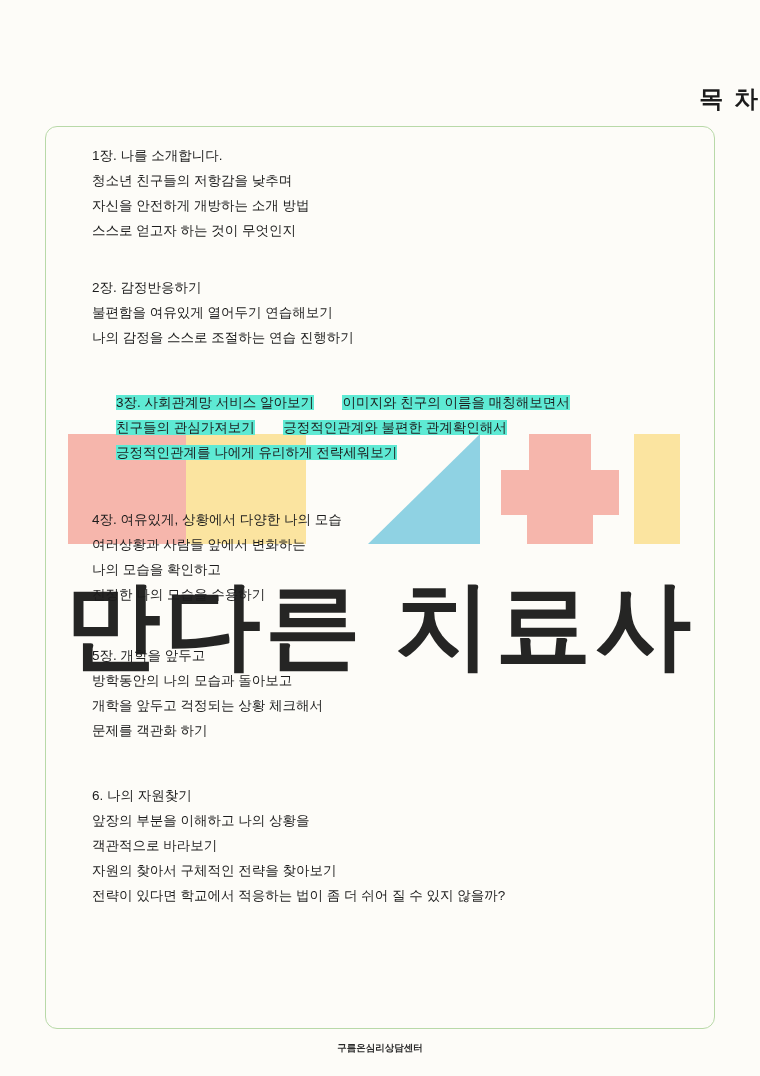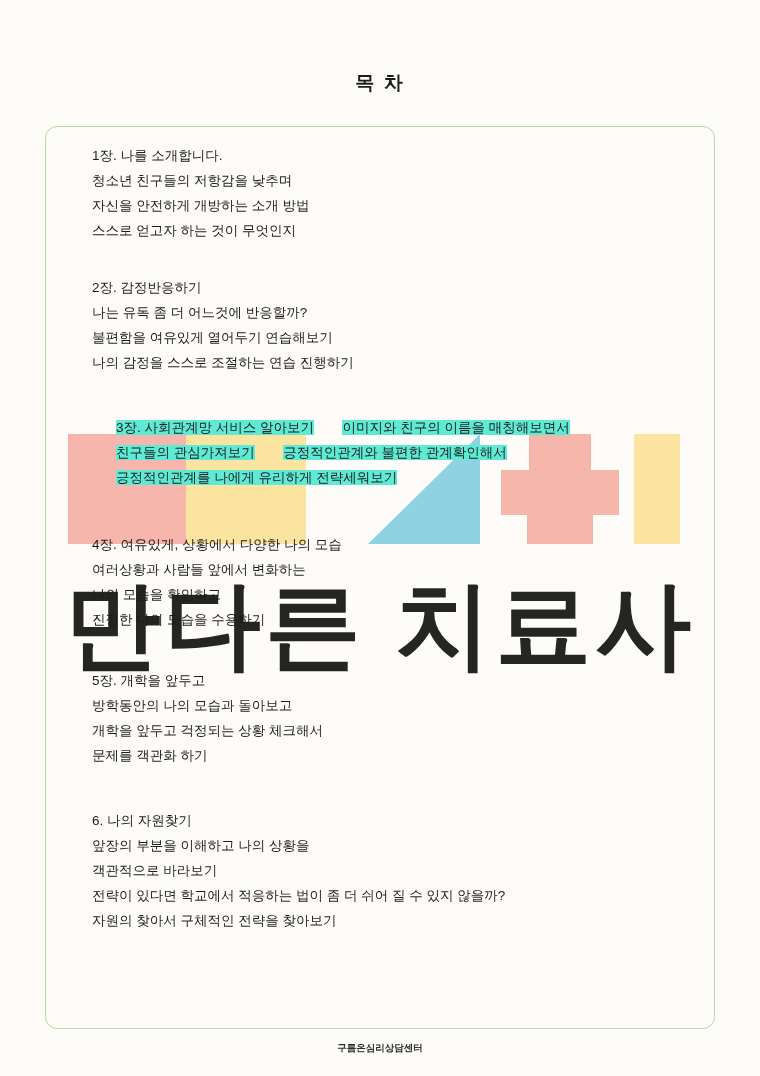--- a/index.html
+++ b/index.html
@@ -16,25 +16,25 @@
   }
 
   .page {
     position: absolute;
     inset: 0;
     background: #fdfcf8;
   }
 
   .page-title {
     position: absolute;
-    top: 70px;
+    top: 83px;
     left: 0;
     width: 100%;
-    text-align: center;
-    font-size: 19px;
+    text-align: right;
+    font-size: 24px;
     font-weight: bold;
     color: #1b1b1b;
     letter-spacing: 2px;
   }
 
   .content-box {
     position: absolute;
     left: 45px;
     top: 126px;
     width: 670px;
@@ -214,21 +214,20 @@
 
     <div class="section" id="sec-1">
       <div class="line">1장. 나를 소개합니다.</div>
       <div class="line">청소년 친구들의 저항감을 낮추며</div>
       <div class="line">자신을 안전하게 개방하는 소개 방법</div>
       <div class="line">스스로 얻고자 하는 것이 무엇인지</div>
     </div>
 
     <div class="section" id="sec-2">
       <div class="line">2장. 감정반응하기</div>
-      <div class="line">나는 유독 좀 더 어느것에 반응할까?</div>
       <div class="line">불편함을 여유있게 열어두기 연습해보기</div>
       <div class="line">나의 감정을 스스로 조절하는 연습 진행하기</div>
     </div>
 
     <div class="section highlight" id="sec-3">
       <div class="line"><span class="hl">3장. 사회관계망 서비스 알아보기</span></div>
       <div class="line"><span class="hl">이미지와 친구의 이름을 매칭해보면서</span></div>
       <div class="line"><span class="hl">친구들의 관심가져보기</span></div>
       <div class="line"><span class="hl">긍정적인관계와 불편한 관계확인해서</span></div>
       <div class="line"><span class="hl">긍정적인관계를 나에게 유리하게 전략세워보기</span></div>
@@ -245,21 +244,21 @@
       <div class="line">5장. 개학을 앞두고</div>
       <div class="line">방학동안의 나의 모습과 돌아보고</div>
       <div class="line">개학을 앞두고 걱정되는 상황 체크해서</div>
       <div class="line">문제를 객관화 하기</div>
     </div>
 
     <div class="section" id="sec-6">
       <div class="line">6. 나의 자원찾기</div>
       <div class="line">앞장의 부분을 이해하고 나의 상황을</div>
       <div class="line">객관적으로 바라보기</div>
+      <div class="line">자원의 찾아서 구체적인 전략을 찾아보기</div>
       <div class="line">전략이 있다면 학교에서 적응하는 법이 좀 더 쉬어 질 수 있지 않을까?</div>
-      <div class="line">자원의 찾아서 구체적인 전략을 찾아보기</div>
     </div>
 
   </div>
 
   <div class="footer-note">구름온심리상담센터</div>
 
 </div>
 
 </body></html>

